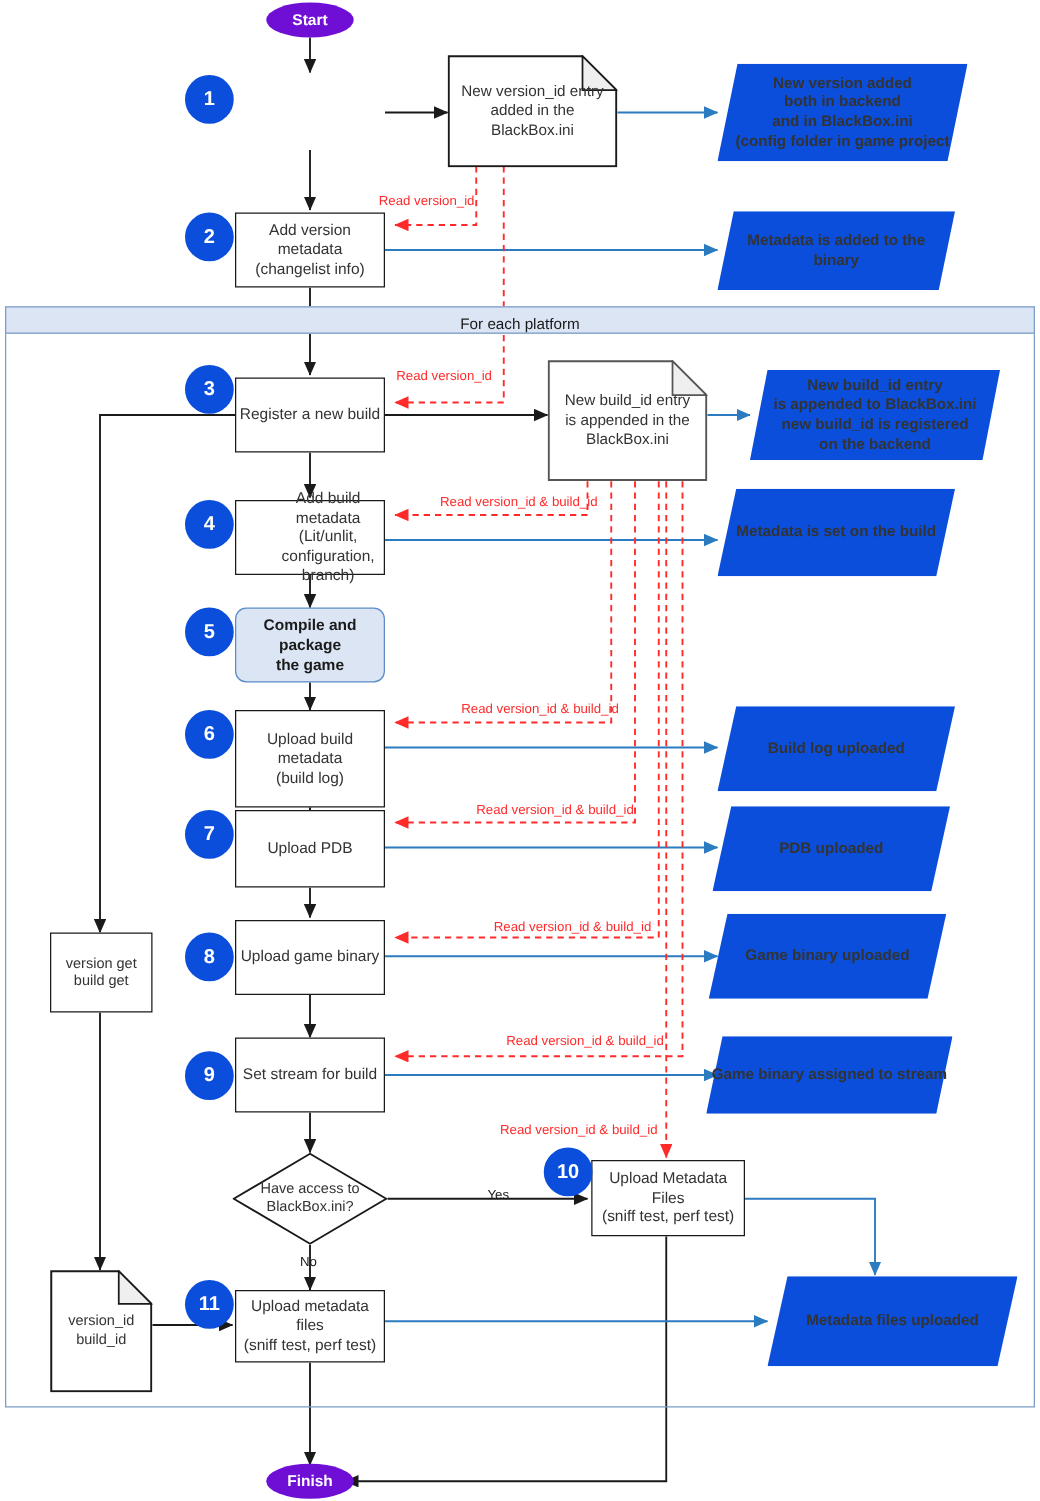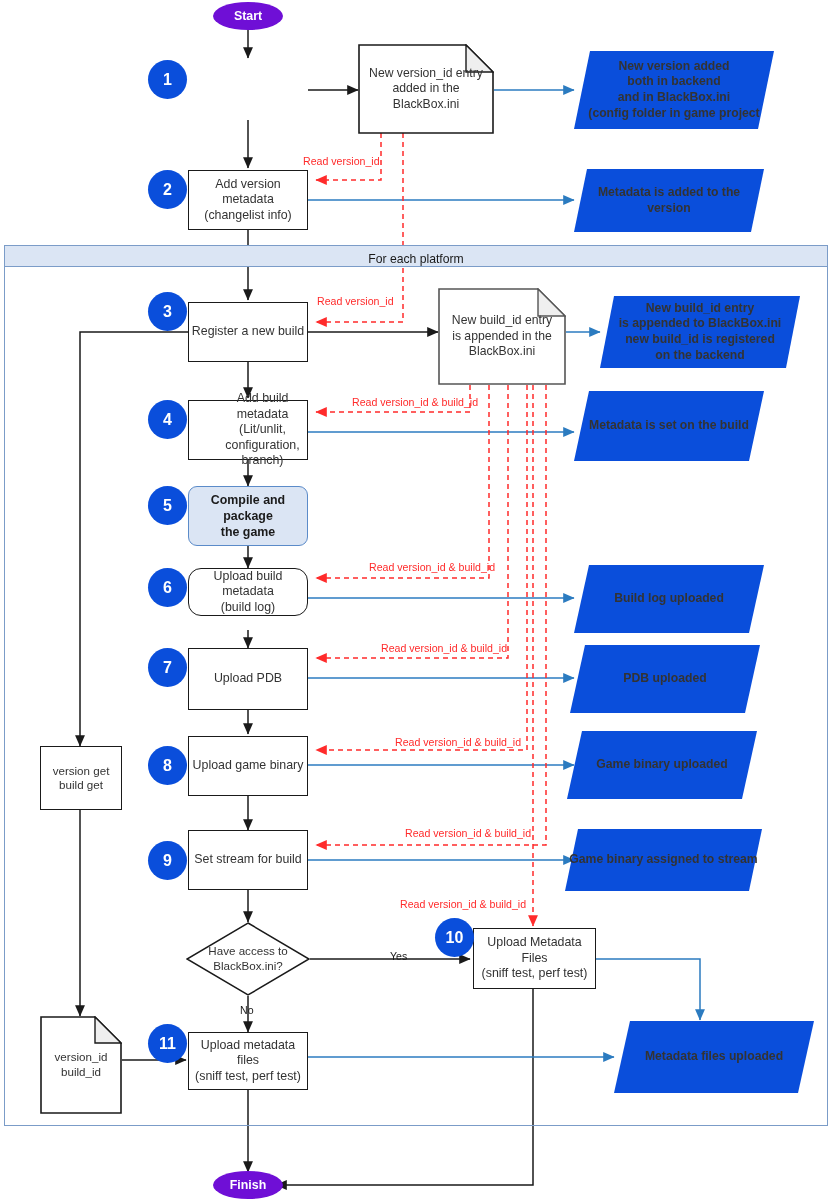--- a/index.html
+++ b/index.html
@@ -171,21 +171,21 @@
   </div>
 
   <div class="node proc-hl" style="left:188px;top:486px;width:120px;height:60px;">
     <span class="txt">Compile and package
 the game</span>
   </div>
   <div class="node badge" style="left:148px;top:486px;width:39px;height:39px;">
     <span>5</span>
   </div>
 
-  <div class="node proc" style="left:188px;top:568px;width:120px;height:48px;border-radius:13px;">
+  <div class="node proc" style="left:188px;top:568px;width:120px;height:78px;">
     <span class="txt">Upload build metadata
 (build log)</span>
   </div>
   <div class="node badge" style="left:148px;top:568px;width:39px;height:39px;">
     <span>6</span>
   </div>
 
   <div class="node proc" style="left:188px;top:648px;width:120px;height:62px;">
     <span class="txt">Upload PDB</span>
   </div>
@@ -274,21 +274,21 @@
     <div class="doctext txt banner" style="background:transparent;">New version added
 both in backend
 and in BlackBox.ini
 (config folder in game project</div>
   </div>
 
   <div class="docnode" style="left:574px;top:169px;width:190px;height:63px;">
     <svg width="190" height="63" viewBox="0 0 190 63">
       <path d="M13,0 L190,0 L177,63 L0,63 Z" fill="#0a4edb"></path>
     </svg>
-    <div class="doctext txt banner" style="background:transparent;">Metadata is added to the version</div>
+    <div class="doctext txt banner" style="background:transparent;">Metadata is added to the binary</div>
   </div>
 
   <div class="docnode" style="left:600px;top:296px;width:200px;height:72px;">
     <svg width="200" height="72" viewBox="0 0 200 72">
       <path d="M14,0 L200,0 L186,72 L0,72 Z" fill="#0a4edb"></path>
     </svg>
     <div class="doctext txt banner" style="background:transparent;">New build_id entry
 is appended to BlackBox.ini
 new build_id is registered
 on the backend</div>

